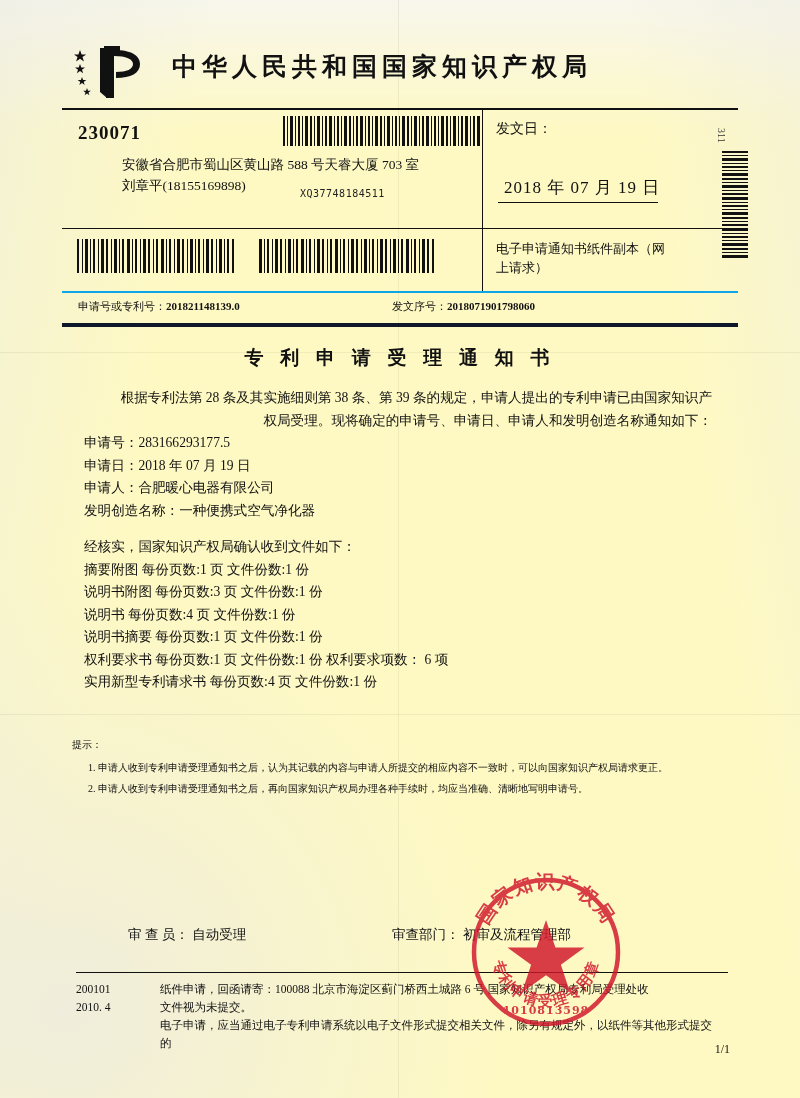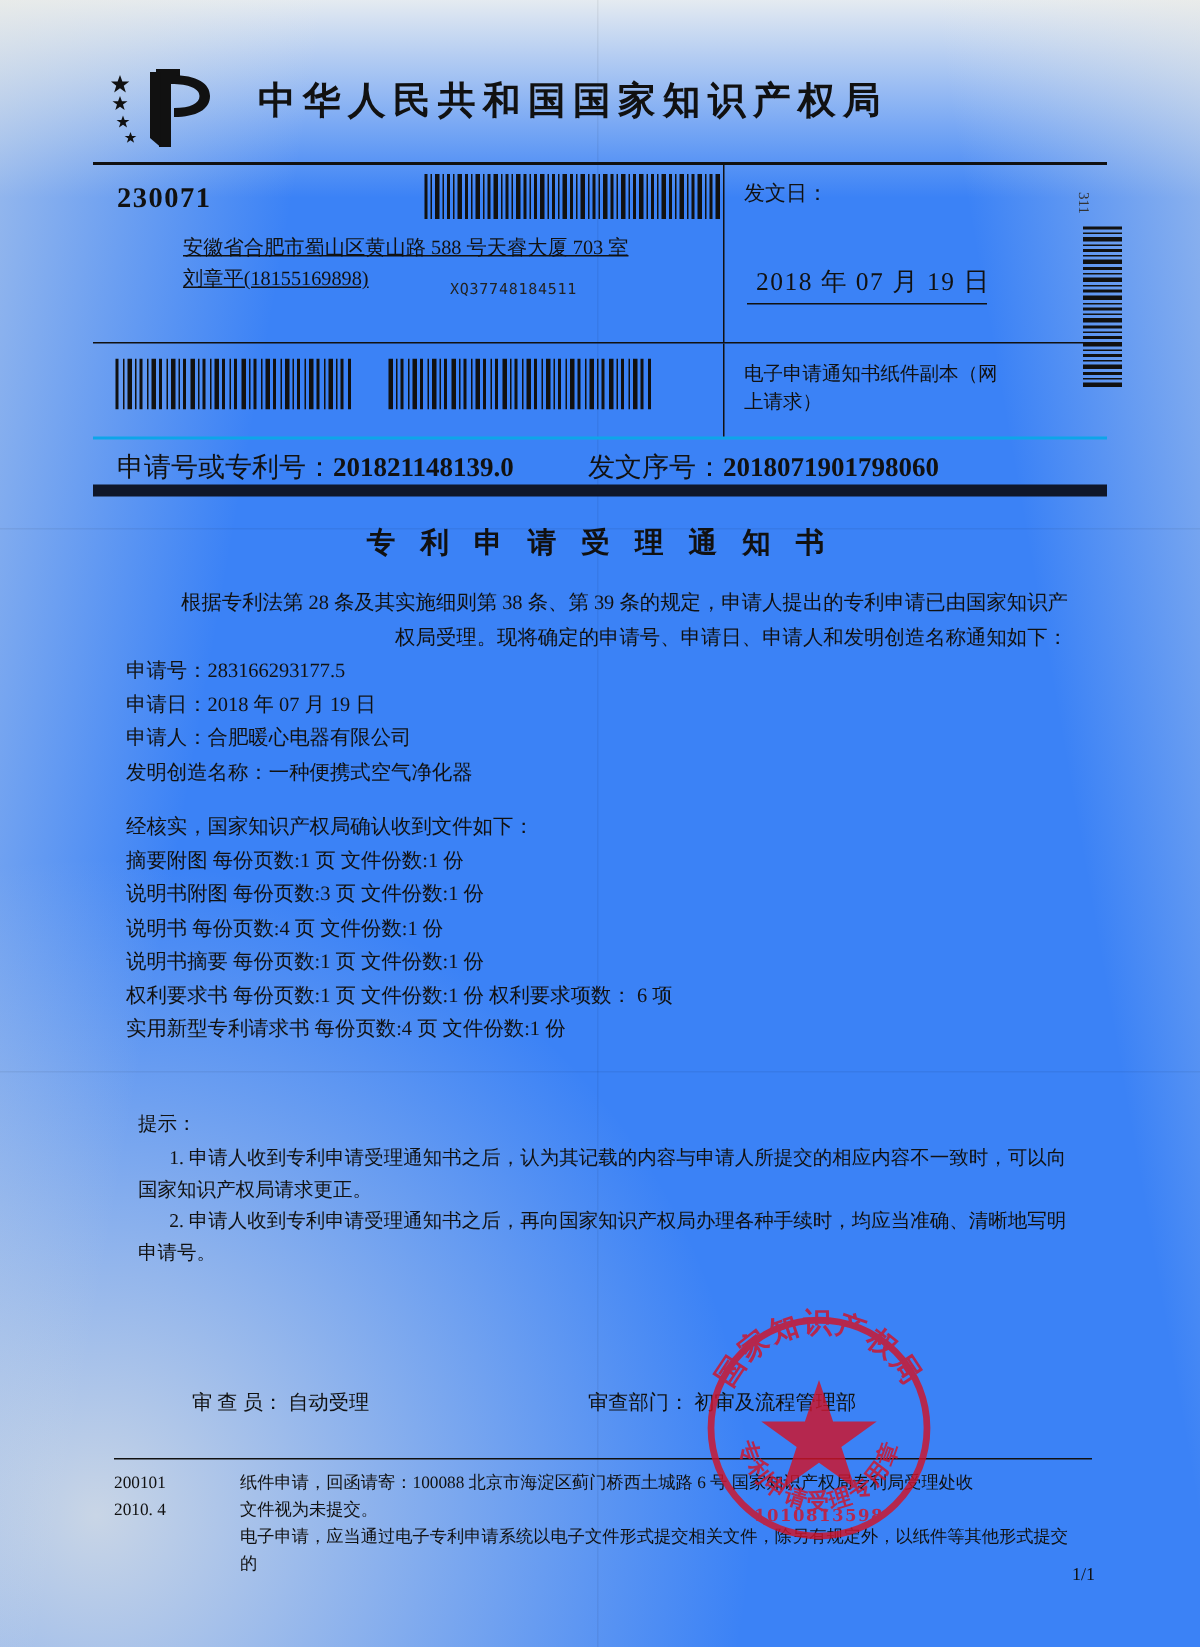--- a/index.html
+++ b/index.html
@@ -8,21 +8,21 @@
     background: #ffffff;
   }
   body {
     font-family: "Liberation Serif", "DejaVu Serif", serif;
     color: #111;
   }
   #page {
     position: relative;
     width: 800px;
     height: 1098px;
-    background: #3b82f6;
+    background: #fef9c3;
     overflow: hidden;
   }
   
   .paper-tint {
     position: absolute;
     inset: 0;
     background:
       linear-gradient(100deg, rgba(235,235,228,0.55) 0%, rgba(255,255,255,0) 22%),
       linear-gradient(260deg, rgba(238,236,228,0.5) 0%, rgba(255,255,255,0) 18%),
       linear-gradient(180deg, rgba(247,246,240,0.9) 0%, rgba(255,255,255,0) 12%),
@@ -76,21 +76,20 @@
     font-size: 19px;
     font-weight: bold;
     letter-spacing: 1px;
   }
   .addr {
     position: absolute;
     left: 60px;
     top: 44px;
     font-size: 13.5px;
     line-height: 21px;
-    text-decoration: underline;
   }
   .barcode {
     display: block;
   }
   .bc-top {
     position: absolute;
     left: 220px;
     top: 6px;
     width: 200px;
     height: 30px;
@@ -155,22 +154,22 @@
     position: absolute;
     left: 434px;
     top: 10px;
     font-size: 13px;
     line-height: 19px;
     width: 170px;
   }
   .row3 {
     position: relative;
     height: 30px;
-    border-bottom: 8px solid #0f172a;
-    font-size: 18px;
+    border-bottom: 4px solid #0f172a;
+    font-size: 11px;
   }
   .row3 .a {
     position: absolute;
     left: 16px;
     top: 6px;
   }
   .row3 .b {
     position: absolute;
     left: 330px;
     top: 6px;
@@ -187,22 +186,22 @@
   .body-text {
     margin: 16px 26px 0 22px;
     font-size: 13.6px;
     line-height: 22.5px;
   }
   .body-text p { margin: 0; }
   .indent { text-indent: 2em; text-align: right; }
   .list-line { margin-left: 20px; }
   .gap { height: 14px; }
   .tips {
-    margin: 40px 26px 0 30px;
-    font-size: 13px;
+    margin: 40px 26px 0 10px;
+    font-size: 10px;
     line-height: 21px;
   }
   .tips .t-head { margin-bottom: 2px; }
   .tips .t-item { text-indent: 1.6em; }
   
   .sign-row {
     position: absolute;
     left: 0;
     right: 0;
     top: 890px;

